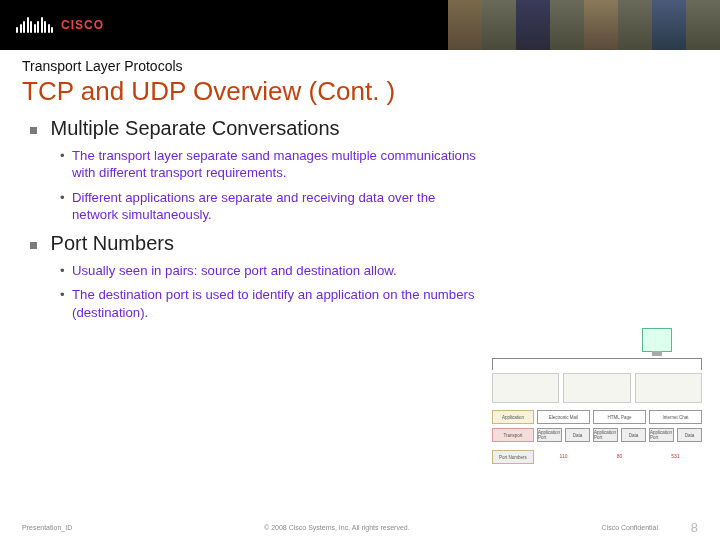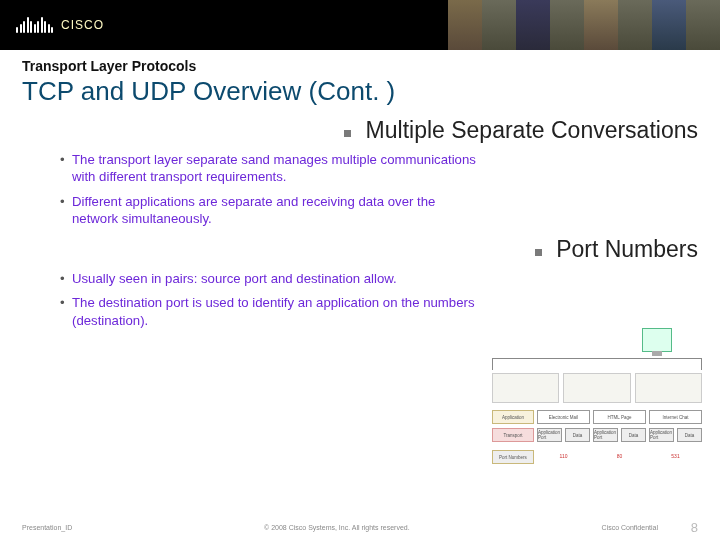--- a/index.html
+++ b/index.html
@@ -3,33 +3,33 @@
 <meta charset="utf-8">
 <style>
   * { margin: 0; padding: 0; box-sizing: border-box; }
   body { width: 720px; height: 540px; background: #fff; font-family: Arial, Helvetica, sans-serif; position: relative; overflow: hidden; }
 
   .banner { width: 100%; height: 50px; background: #000; display: flex; align-items: center; justify-content: space-between; }
   .logo-wrap { display: flex; align-items: center; padding-left: 16px; }
   .logo-bars { display: flex; align-items: flex-end; gap: 1.5px; margin-right: 6px; }
   .lb { width: 2px; background: #fff; border-radius: 1px; }
   .lb1 { height: 6px; } .lb2 { height: 9px; } .lb3 { height: 12px; } .lb4 { height: 16px; } .lb5 { height: 12px; } .lb6 { height: 9px; } .lb7 { height: 12px; } .lb8 { height: 16px; } .lb9 { height: 12px; } .lb10 { height: 9px; } .lb11 { height: 6px; }
-  .logo-text { color: #fef9c3; font-size: 12px; font-weight: normal; letter-spacing: 1px; margin-left: 2px; }
+  .logo-text { color: #ef4444; font-size: 12px; font-weight: bold; letter-spacing: 1px; margin-left: 2px; }
   .banner-faces { display: flex; gap: 0; margin-right: 0; }
   .face { width: 34px; height: 50px; background: linear-gradient(#6a6a5a, #4a4a3a); }
   .face:nth-child(odd){ background: linear-gradient(#7a6a4a,#5a4a3a);}
   .face:nth-child(3){ background: linear-gradient(#3a3a5a,#2a2a3a);}
   .face:nth-child(5){ background: linear-gradient(#8a7a5a,#5a4a3a);}
   .face:nth-child(7){ background: linear-gradient(#4a5a7a,#2a3a4a);}
 
   .content { padding: 8px 22px 0 22px; }
-  .eyebrow { font-weight: bold; font-size: 14px; color: #111; }
-  .headline { font-size: 26px; color: #0c4a6e; margin-top: 2px; margin-bottom: 10px; font-weight: normal; }
+  .eyebrow { font-weight: normal; font-size: 14px; color: #111; }
+  .headline { font-size: 26px; color: #c2410c; margin-top: 2px; margin-bottom: 10px; font-weight: normal; }
 
-  .section-title { font-size: 23px; color: #222; margin: 4px 0 4px 8px; text-align: right; }
+  .section-title { font-size: 20px; color: #222; margin: 4px 0 4px 8px; }
   .square-bullet { display:inline-block; width:7px; height:7px; background:#7a7a7a; margin-right:8px; vertical-align: 1px; }
 
   .sub-list { list-style: none; margin: 2px 0 8px 38px; width: 420px; }
   .sub-list li { position: relative; padding-left: 12px; font-size: 13.2px; color: #6d28d9; line-height: 1.32; margin: 7px 0; }
   .sub-list li::before { content: "•"; position: absolute; left: 0; top: 0; color: #555; }
 
   .diagram { position: absolute; right: 18px; bottom: 52px; width: 210px; height: 160px; font-size: 5px; color:#555; }
   .monitor { position:absolute; top:0; right:30px; width:30px; height:24px; border:1px solid #5b8; background:#dfe; }
   .monitor::after{ content:""; position:absolute; bottom:-5px; left:9px; width:10px; height:5px; background:#aaa;}
   .bracket { position:absolute; top:30px; left:0; right:0; height:12px; border-top:1px solid #888; border-left:1px solid #888; border-right:1px solid #888; }

